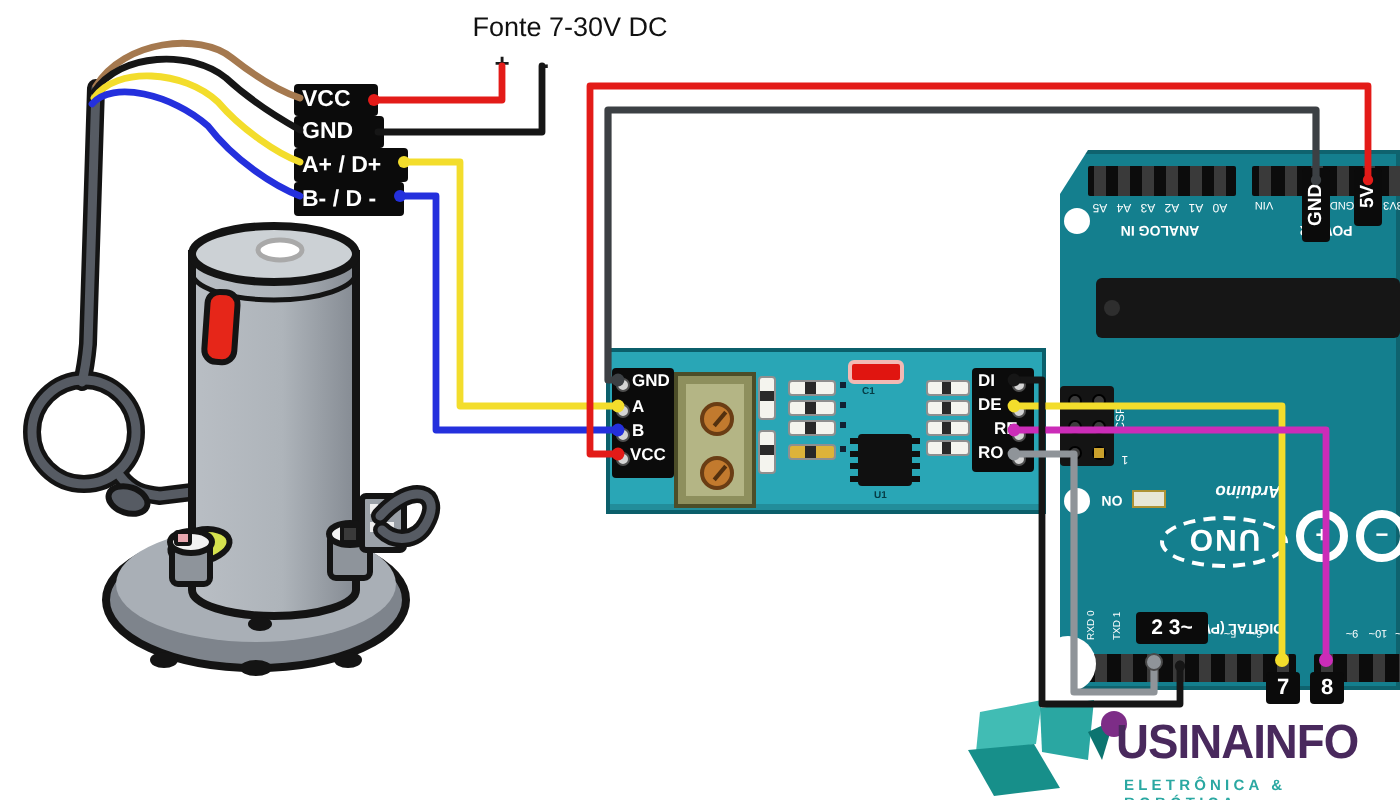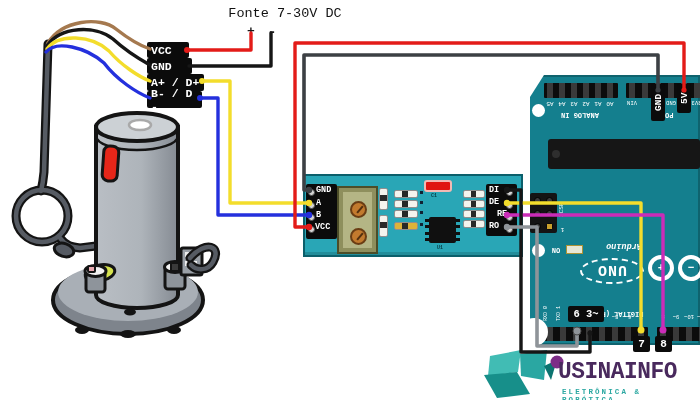--- a/index.html
+++ b/index.html
@@ -1,17 +1,17 @@
 <!DOCTYPE html>
 <html><head>
 <meta charset="utf-8">
 <style>
   html,body{margin:0;padding:0;background:#fff;}
   #canvas{position:relative;width:700px;height:400px;background:#fff;overflow:hidden;
-          font-family:Liberation Mono, monospace;}
+          font-family:Liberation Sans, sans-serif;}
   .abs{position:absolute;}
   .blk{position:absolute;background:#0b0b0b;color:#fff;font-weight:bold;
        display:flex;align-items:center;border-radius:2px;}
   .ctr{justify-content:center;}
   .r180{transform:rotate(180deg);}
   .vt{writing-mode:vertical-rl;transform:rotate(180deg);text-align:center;}
   .wh{color:#fff;position:absolute;}
   
   #rs485{position:absolute;left:303px;top:174px;width:220px;height:83px;
          background:#29a6b6;border:2px solid #0b5f6b;box-sizing:border-box;
@@ -214,21 +214,21 @@
 
     <span class="silk r180" style="left:68px;top:238px;width:12px;font-size:5.5px;">4</span>
     <span class="silk r180" style="left:81px;top:238px;width:12px;font-size:5.5px;">5~</span>
     <span class="silk r180" style="left:94px;top:238px;width:12px;font-size:5.5px;">6~</span>
     <span class="silk r180" style="left:107px;top:238px;width:12px;font-size:5.5px;">7</span>
     <span class="silk r180" style="left:129px;top:238px;width:12px;font-size:5.5px;">8</span>
     <span class="silk r180" style="left:142px;top:238px;width:12px;font-size:5.5px;">9~</span>
     <span class="silk r180" style="left:155px;top:238px;width:12px;font-size:5.5px;">10~</span>
     <span class="silk r180" style="left:168px;top:238px;width:12px;font-size:5.5px;">11~</span>
 
-    <div class="blk ctr" style="left:40px;top:231px;width:36px;height:16px;font-size:10.5px;">6 3~</div>
+    <div class="blk ctr" style="left:40px;top:231px;width:36px;height:16px;font-size:10.5px;">2 3~</div>
 
     <div class="pinbar" style="left:16px;top:252px;width:104px;height:14px;"></div>
     <div class="pinbar" style="left:129px;top:252px;width:44px;height:14px;"></div>
   </div>
 
   <div class="abs" style="left:520px;top:318px;width:28px;height:28px;border-radius:50%;background:#fff;z-index:5;"></div>
 
   <div class="blk ctr" style="left:633px;top:336px;width:17px;height:16px;font-size:11px;z-index:6;">7</div>
   <div class="blk ctr" style="left:655px;top:336px;width:17px;height:16px;font-size:11px;z-index:6;">8</div>
 

